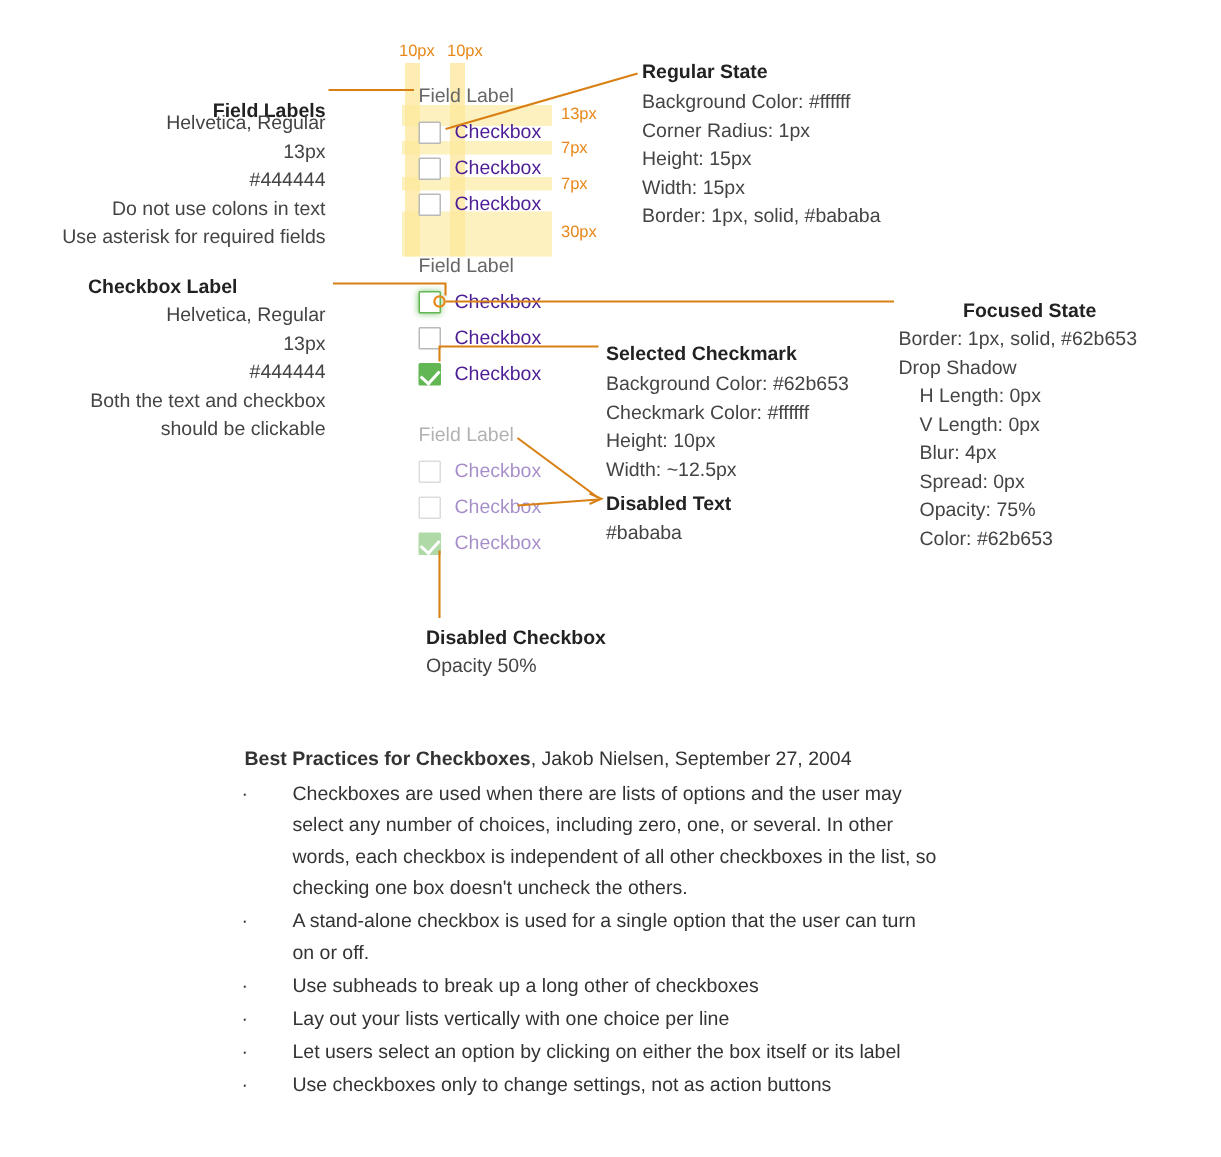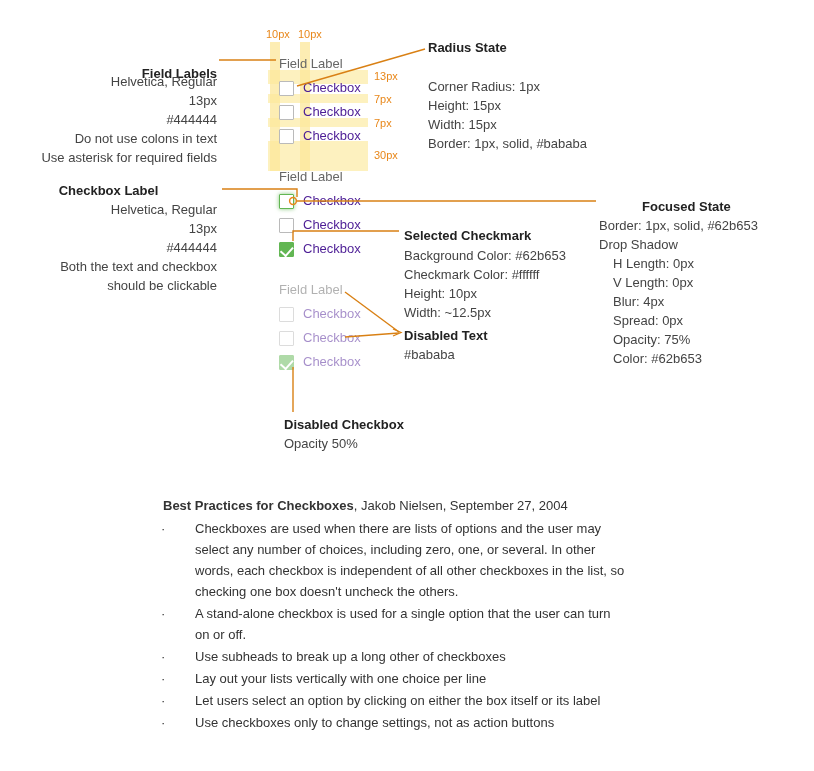--- a/index.html
+++ b/index.html
@@ -226,21 +226,22 @@
   <div class="txt rt" style="left:0; width:217px; top:129px;">Do not use colons in text</div>
   <div class="txt rt" style="left:0; width:217px; top:148px;">Use asterisk  for required fields</div>
 
   <div class="txt bold rt" style="left:0; width:217px; top:181px;text-align:center;">Checkbox Label</div>
   <div class="txt rt" style="left:0; width:217px; top:200px;">Helvetica, Regular</div>
   <div class="txt rt" style="left:0; width:217px; top:219px;">13px</div>
   <div class="txt rt" style="left:0; width:217px; top:238px;">#444444</div>
   <div class="txt rt" style="left:0; width:217px; top:257px;">Both the text and checkbox</div>
   <div class="txt rt" style="left:0; width:217px; top:276px;">should be clickable</div>
 
-  <div class="txt bold" style="left:428px; top:38px;">Radius State</div>
+  <div class="txt bold" style="left:428px; top:38px;">Regular State</div>
+  <div class="txt" style="left:428px; top:58px;">Background Color: #ffffff</div>
   <div class="txt" style="left:428px; top:77px;">Corner Radius: 1px</div>
   <div class="txt" style="left:428px; top:96px;">Height: 15px</div>
   <div class="txt" style="left:428px; top:115px;">Width: 15px</div>
   <div class="txt" style="left:428px; top:134px;">Border: 1px, solid, #bababa</div>
 
   <div class="txt bold" style="left:599px; top:197px;padding-left:43px;">Focused State</div>
   <div class="txt" style="left:599px; top:216px;">Border: 1px, solid, #62b653</div>
   <div class="txt" style="left:599px; top:235px;">Drop Shadow</div>
   <div class="txt" style="left:613px; top:254px;">H Length: 0px</div>
   <div class="txt" style="left:613px; top:273px;">V Length: 0px</div>

